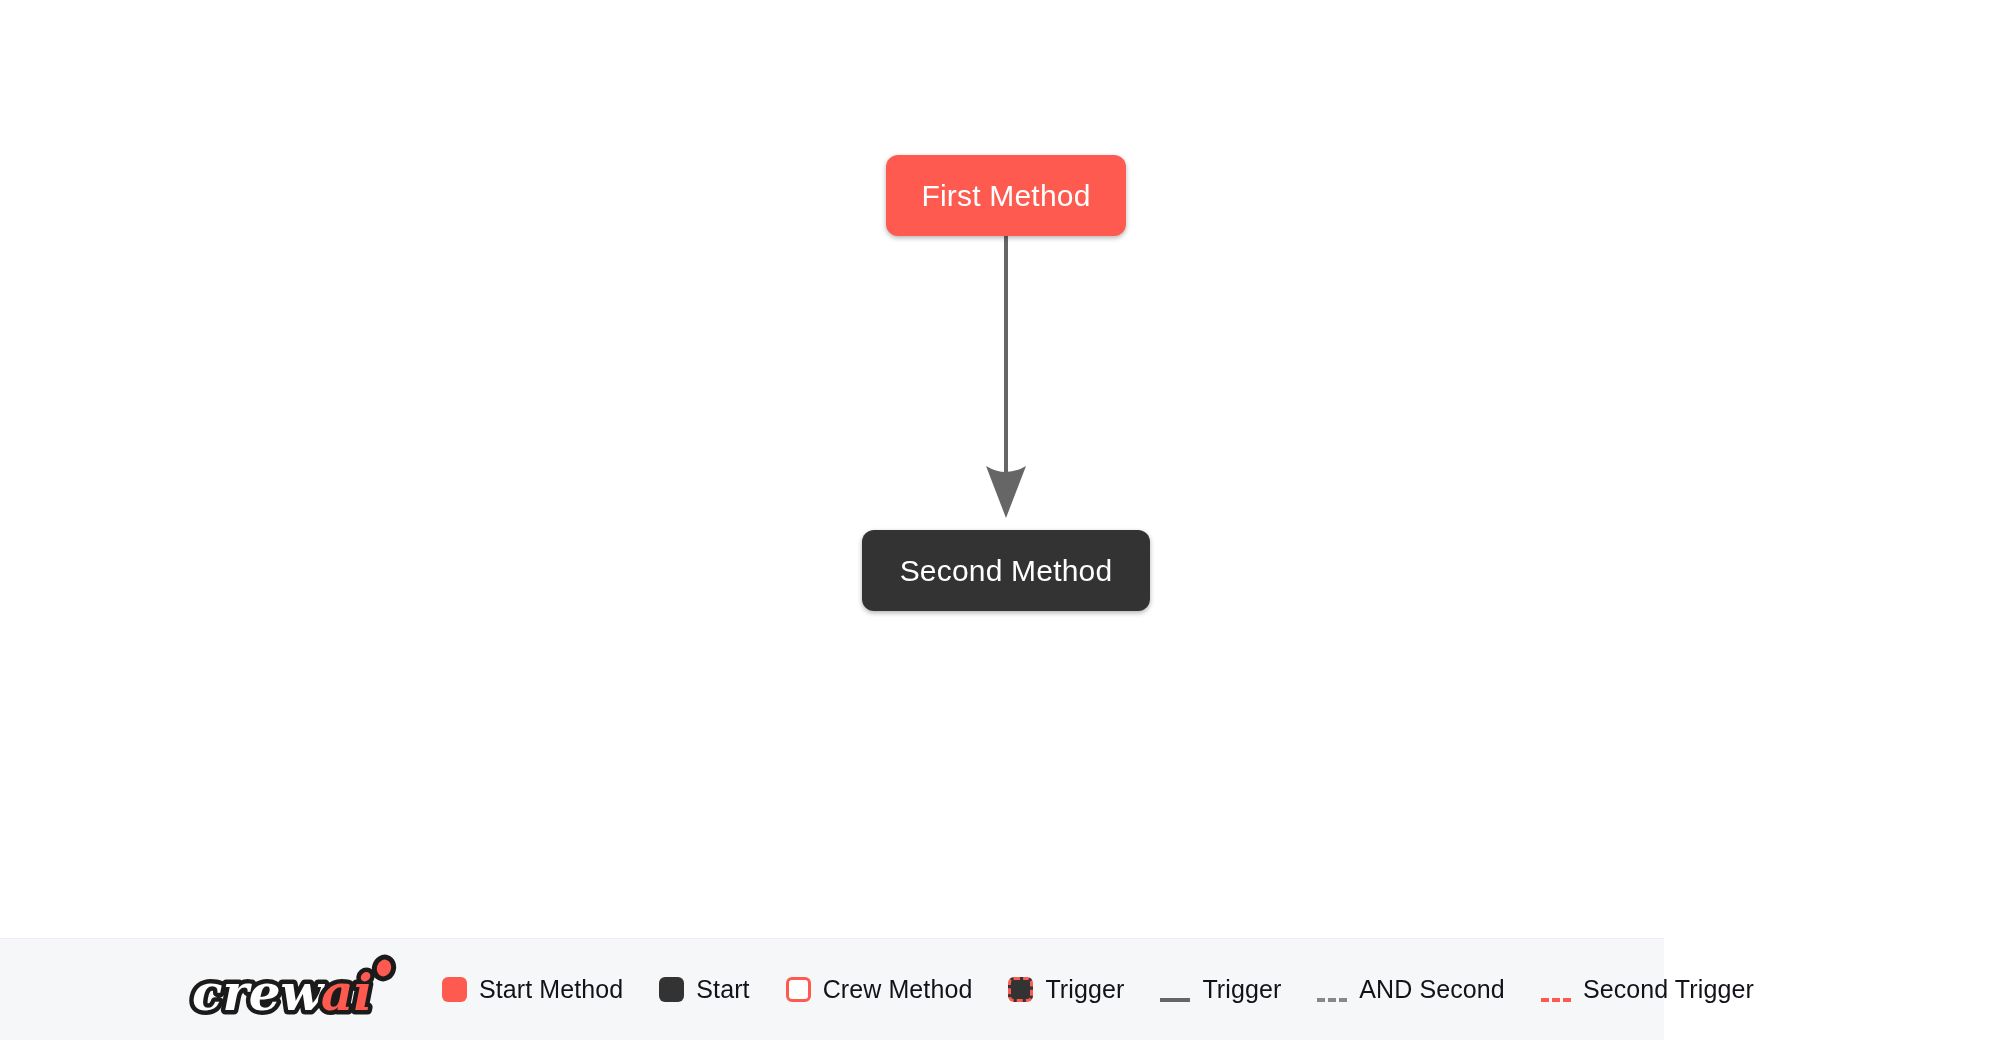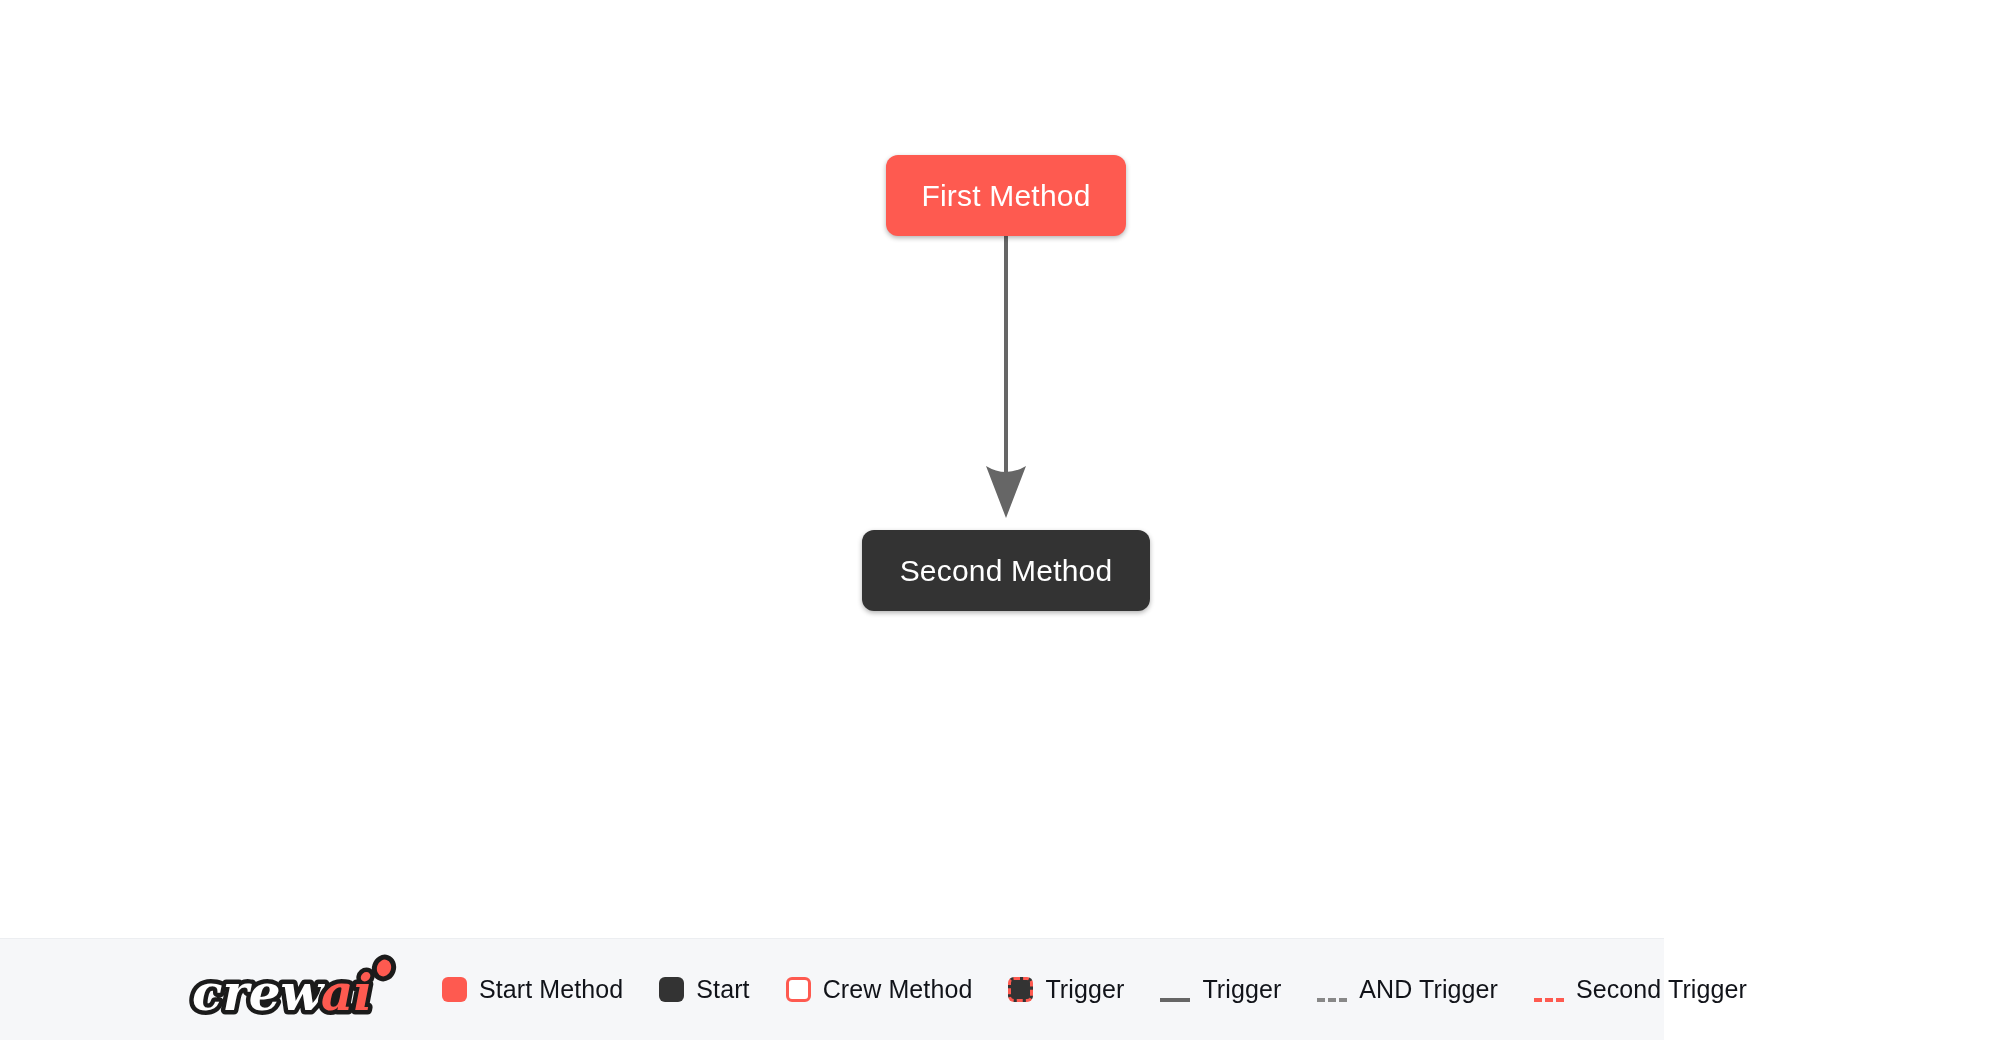--- a/index.html
+++ b/index.html
@@ -193,21 +193,21 @@
       <span class="legend-label">Trigger</span>
     </div>
 
     <div class="legend-item">
       <span class="line-sample line-solid-gray"></span>
       <span class="legend-label">Trigger</span>
     </div>
 
     <div class="legend-item">
       <span class="line-sample line-dash-gray"></span>
-      <span class="legend-label">AND Trigger</span>
+      <span class="legend-label">AND Second</span>
     </div>
 
     <div class="legend-item">
       <span class="line-sample line-dash-red"></span>
       <span class="legend-label">Second Trigger</span>
     </div>
 
   </div>
 </div>
 

